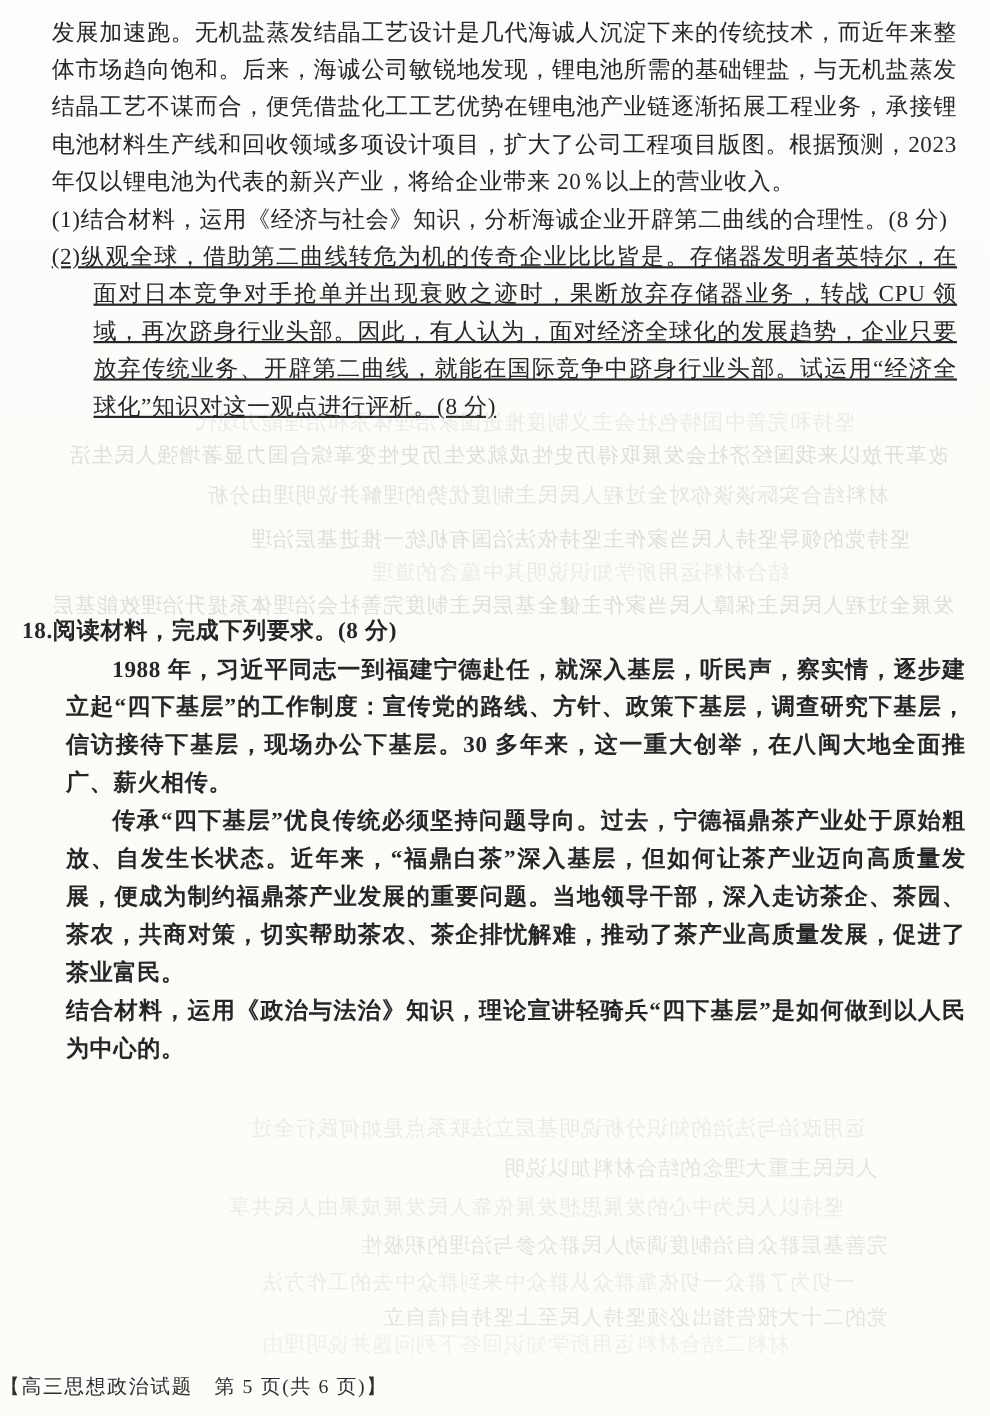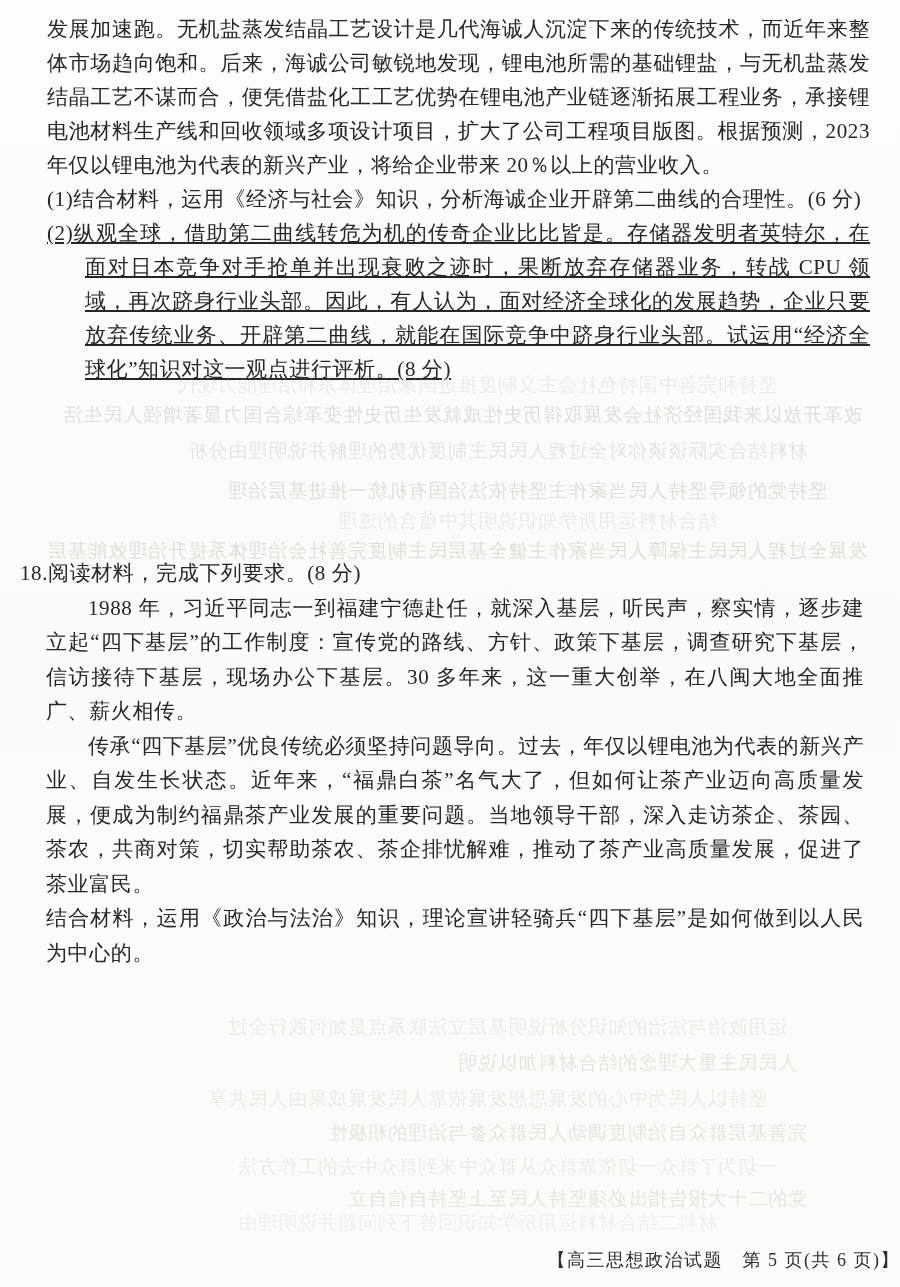--- a/index.html
+++ b/index.html
@@ -15,23 +15,23 @@
     position: absolute;
     inset: 0;
     background: linear-gradient(180deg, #fdfdfb 0%, #fbfbf8 50%, #fcfcf9 100%);
   }
   
   .block { position: absolute; font-size: 21px; line-height: 34px; letter-spacing: 0.6px; text-align: justify; }
   .block-q17 { top: 12px; left: 47px; width: 823px; }
   .q17-material { }
   .q17-sub1 { }
   .q17-sub2 { padding-left: 38px; text-indent: -38px; text-decoration: underline; }
-  .block-q18 { top: 556px; left: 20px; width: 848px; line-height: 34.5px; }
+  .block-q18 { top: 556px; left: 20px; width: 848px; line-height: 34.5px; font-weight: bold; }
   .q18-head { }
-  .q18-body { margin-left: 26px; width: 818px; }
+  .q18-body { margin-left: 40px; width: 818px; }
   .q18-para { text-indent: 2em; text-align: justify; }
   .q18-task { text-indent: 0; text-align: justify; }
   
   .bleed { position: absolute; pointer-events: none; }
   .bleed-line {
     position: absolute;
     font-size: 19px;
     line-height: 22px;
     white-space: nowrap;
     overflow: hidden;
@@ -40,51 +40,51 @@
     filter: blur(0.7px);
     letter-spacing: 1px;
   }
   .bleed-upper { top: 368px; left: 47px; width: 823px; height: 190px; }
   .bleed-lower { top: 1012px; left: 47px; width: 823px; height: 218px; }
   .op20 { opacity: 0.20; } .op28 { opacity: 0.28; } .op35 { opacity: 0.35; } .op15 { opacity: 0.15; }
   
   .footer {
     position: absolute;
     top: 1248px; left: 0; width: 900px;
-    text-align: right;
+    text-align: left;
     font-size: 18px;
     letter-spacing: 1.5px;
     color: #2e2e2e;
   }
 </style>
 </head>
 <body>
 
 <div class="scan-page">
 
   <div class="block block-q17">
     <p class="q17-material">发展加速跑。无机盐蒸发结晶工艺设计是几代海诚人沉淀下来的传统技术，而近年来整体市场趋向饱和。后来，海诚公司敏锐地发现，锂电池所需的基础锂盐，与无机盐蒸发结晶工艺不谋而合，便凭借盐化工工艺优势在锂电池产业链逐渐拓展工程业务，承接锂电池材料生产线和回收领域多项设计项目，扩大了公司工程项目版图。根据预测，2023 年仅以锂电池为代表的新兴产业，将给企业带来 20％以上的营业收入。</p>
-    <p class="q17-sub1">(1)结合材料，运用《经济与社会》知识，分析海诚企业开辟第二曲线的合理性。(6 分)</p>
+    <p class="q17-sub1">(1)结合材料，运用《经济与社会》知识，分析海诚企业开辟第二曲线的合理性。(8 分)</p>
     <p class="q17-sub2">(2)纵观全球，借助第二曲线转危为机的传奇企业比比皆是。存储器发明者英特尔，在面对日本竞争对手抢单并出现衰败之迹时，果断放弃存储器业务，转战 CPU 领域，再次跻身行业头部。因此，有人认为，面对经济全球化的发展趋势，企业只要放弃传统业务、开辟第二曲线，就能在国际竞争中跻身行业头部。试运用“经济全球化”知识对这一观点进行评析。(8 分)</p>
   </div>
 
   <div class="bleed bleed-upper">
     <div class="bleed-line op20" style="top:6px;   left:110px; width:620px;">坚持和完善中国特色社会主义制度推进国家治理体系和治理能力现代</div>
     <div class="bleed-line op35" style="top:36px;  left:0px;   width:815px;">改革开放以来我国经济社会发展取得历史性成就发生历史性变革综合国力显著增强人民生活</div>
     <div class="bleed-line op28" style="top:72px;  left:60px;  width:700px;">材料结合实际谈谈你对全过程人民民主制度优势的理解并说明理由分析</div>
     <div class="bleed-line op35" style="top:112px; left:0px;   width:780px;">坚持党的领导坚持人民当家作主坚持依法治国有机统一推进基层治理</div>
     <div class="bleed-line op20" style="top:142px; left:150px; width:520px;">结合材料运用所学知识说明其中蕴含的道理</div>
     <div class="bleed-line op35" style="top:172px; left:0px;   width:820px;">发展全过程人民民主保障人民当家作主健全基层民主制度完善社会治理体系提升治理效能基层</div>
   </div>
 
   <div class="block block-q18">
     <p class="q18-head"><span>18.</span><span>阅读材料，完成下列要求。(8 分)</span></p>
     <div class="q18-body">
       <p class="q18-para">1988 年，习近平同志一到福建宁德赴任，就深入基层，听民声，察实情，逐步建立起“四下基层”的工作制度：宣传党的路线、方针、政策下基层，调查研究下基层，信访接待下基层，现场办公下基层。30 多年来，这一重大创举，在八闽大地全面推广、薪火相传。</p>
-      <p class="q18-para">传承“四下基层”优良传统必须坚持问题导向。过去，年仅以锂电池为代表的新兴产业、自发生长状态。近年来，“福鼎白茶”名气大了，但如何让茶产业迈向高质量发展，便成为制约福鼎茶产业发展的重要问题。当地领导干部，深入走访茶企、茶园、茶农，共商对策，切实帮助茶农、茶企排忧解难，推动了茶产业高质量发展，促进了茶业富民。</p>
+      <p class="q18-para">传承“四下基层”优良传统必须坚持问题导向。过去，宁德福鼎茶产业处于原始粗放、自发生长状态。近年来，“福鼎白茶”深入基层，但如何让茶产业迈向高质量发展，便成为制约福鼎茶产业发展的重要问题。当地领导干部，深入走访茶企、茶园、茶农，共商对策，切实帮助茶农、茶企排忧解难，推动了茶产业高质量发展，促进了茶业富民。</p>
       <p class="q18-task">结合材料，运用《政治与法治》知识，理论宣讲轻骑兵“四下基层”是如何做到以人民为中心的。</p>
     </div>
   </div>
 
   <div class="bleed bleed-lower">
     <div class="bleed-line op20" style="top:4px;   left:180px; width:560px;">运用政治与法治的知识分析说明基层立法联系点是如何践行全过程</div>
     <div class="bleed-line op28" style="top:40px;  left:330px; width:420px;">人民民主重大理念的结合材料加以说明</div>
     <div class="bleed-line op20" style="top:76px;  left:120px; width:600px;">坚持以人民为中心的发展思想发展依靠人民发展成果由人民共享</div>
     <div class="bleed-line op28" style="top:110px; left:280px; width:480px;">完善基层群众自治制度调动人民群众参与治理的积极性主动性</div>
     <div class="bleed-line op20" style="top:144px; left:90px;  width:640px;">一切为了群众一切依靠群众从群众中来到群众中去的工作方法</div>

